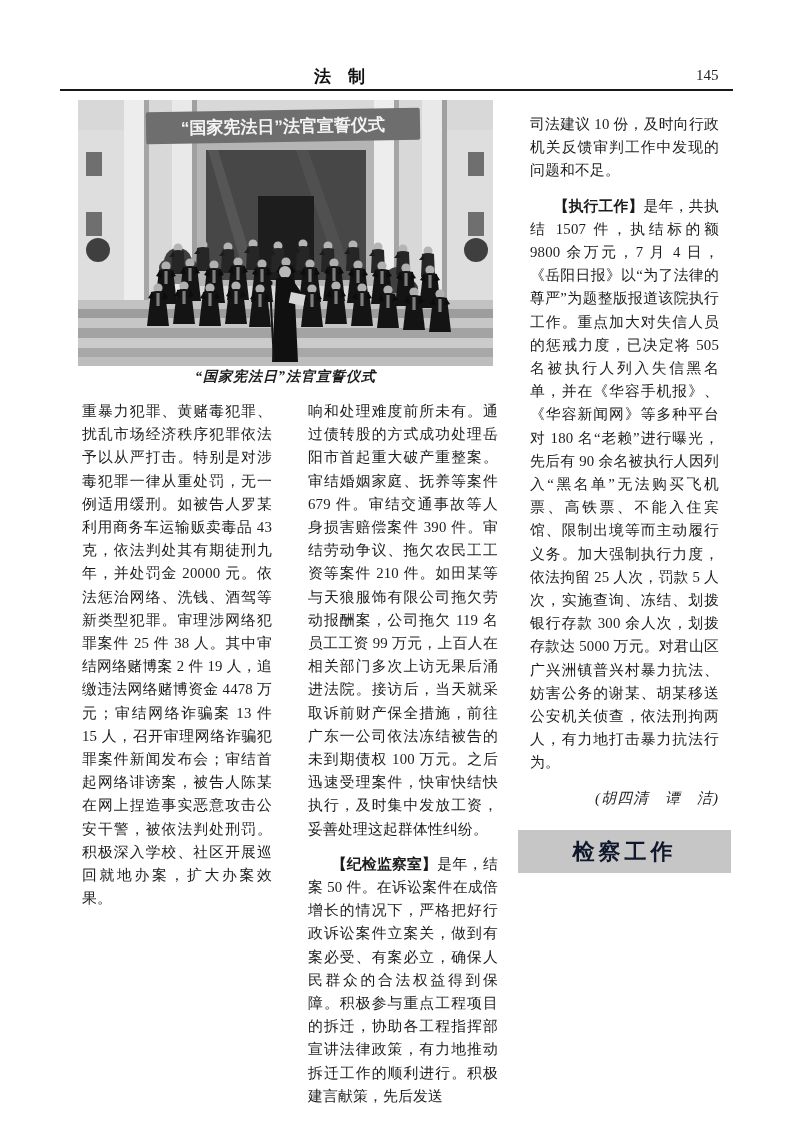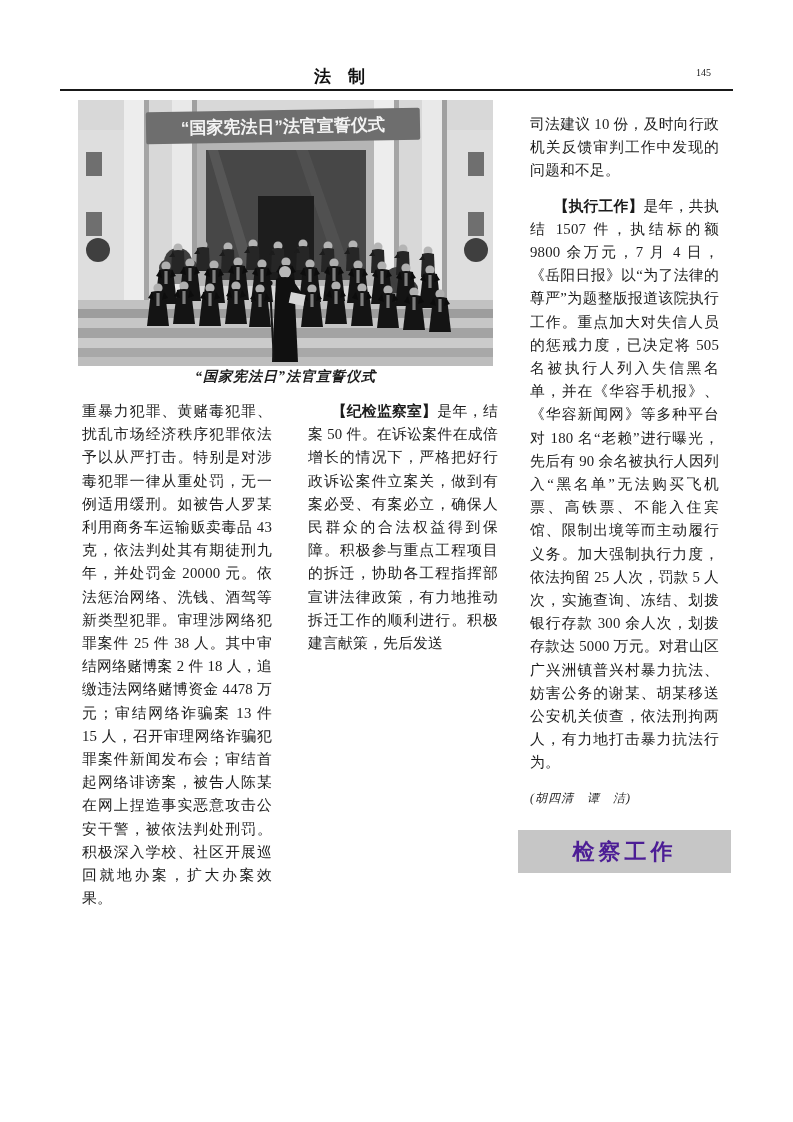--- a/index.html
+++ b/index.html
@@ -11,21 +11,21 @@
   .page{position:absolute;inset:0;background:#ffffff;overflow:hidden;}
 
   
   .header-title{
     position:absolute;top:65px;left:0;width:679px;text-align:center;
     font-family:"Liberation Sans","DejaVu Sans",sans-serif;
     font-weight:bold;font-size:17px;color:#101010;
   }
   .page-number{
     position:absolute;top:67px;left:696px;width:40px;text-align:left;
-    font-size:10px;color:#222;
+    font-size:15px;color:#222;
   }
   .header-rule{
     position:absolute;top:89px;left:60px;width:673px;height:2px;background:#191919;
   }
 
   
   .photo-frame{
     position:absolute;left:78px;top:100px;width:415px;height:266px;
     background:#cfcfcf;overflow:hidden;
   }
@@ -46,29 +46,29 @@
   #col-mid{left:296px;top:388px;height:628px;}
   #col-right{left:518px;top:101px;width:213px;height:915px;}
   .col p{margin:12px;padding:0;}
   .cont{text-indent:0;}
   .entry{text-indent:1.6em;}
   .entry-label{
     font-family:Liberation Sans, sans-serif;
     font-weight:bold;letter-spacing:0;
   }
   .byline{
-    padding-right:20px;font-style:italic;
-    font-size:12px;letter-spacing:1px;
+    text-align:right;padding-right:20px;font-style:italic;
+    font-size:15px;letter-spacing:1px;
   }
   .section-box{
     margin-top:20px;margin-bottom:17px;
     height:43px;line-height:43px;background:#c6c6c6;
     text-align:center;text-indent:0;
     font-family:"Liberation Sans","DejaVu Sans",sans-serif;
-    font-weight:bold;font-size:22px;letter-spacing:4px;color:#4c1d95;
+    font-weight:bold;font-size:22px;letter-spacing:4px;color:#0f172a;
   }
 </style>
 </head>
 <body>
 
 <div class="page">
 
   <div class="header-title">法　制</div>
   <div class="page-number">145</div>
   <div class="header-rule"></div>
@@ -188,24 +188,25 @@
         <path d="M216,182 L226,196 L221,200 L213,188 Z" fill="#101010"></path>
         <rect x="213" y="192" width="15" height="11" fill="#d6d6d6" transform="rotate(12 213 192)"></rect>
         <line x1="196" y1="262" x2="192" y2="186" stroke="#141414" stroke-width="2"></line>
         <circle cx="192" cy="183" r="2.6" fill="#141414"></circle>
       </g>
     </svg>
   </div>
   <div class="photo-caption">“国家宪法日”法官宣誓仪式</div>
 
   <div class="col" id="col-left">
-    <p class="cont">重暴力犯罪、黄赌毒犯罪、扰乱市场经济秩序犯罪依法予以从严打击。特别是对涉毒犯罪一律从重处罚，无一例适用缓刑。如被告人罗某利用商务车运输贩卖毒品 43 克，依法判处其有期徒刑九年，并处罚金 20000 元。依法惩治网络、洗钱、酒驾等新类型犯罪。审理涉网络犯罪案件 25 件 38 人。其中审结网络赌博案 2 件 18 人，追缴违法网络赌博资金 4478 万元；审结网络诈骗案 13 件 15 人，召开审理网络诈骗犯罪案件新闻发布会；审结首起网络诽谤案，被告人陈某在网上捏造事实恶意攻击公安干警，被依法判处刑罚。积极深入学校、社区开展巡回就地办案，扩大办案效果。</p>
+    <p class="cont">重暴力犯罪、黄赌毒犯罪、扰乱市场经济秩序犯罪依法予以从严打击。特别是对涉毒犯罪一律从重处罚，无一例适用缓刑。如被告人罗某利用商务车运输贩卖毒品 43 克，依法判处其有期徒刑九年，并处罚金 20000 元。依法惩治网络、洗钱、酒驾等新类型犯罪。审理涉网络犯罪案件 25 件 38 人。其中审结网络赌博案 2 件 19 人，追缴违法网络赌博资金 4478 万元；审结网络诈骗案 13 件 15 人，召开审理网络诈骗犯罪案件新闻发布会；审结首起网络诽谤案，被告人陈某在网上捏造事实恶意攻击公安干警，被依法判处刑罚。积极深入学校、社区开展巡回就地办案，扩大办案效果。</p>
   </div>
 
   <div class="col" id="col-mid">
+    <p class="cont">响和处理难度前所未有。通过债转股的方式成功处理岳阳市首起重大破产重整案。审结婚姻家庭、抚养等案件 679 件。审结交通事故等人身损害赔偿案件 390 件。审结劳动争议、拖欠农民工工资等案件 210 件。如田某等与天狼服饰有限公司拖欠劳动报酬案，公司拖欠 119 名员工工资 99 万元，上百人在相关部门多次上访无果后涌进法院。接访后，当天就采取诉前财产保全措施，前往广东一公司依法冻结被告的未到期债权 100 万元。之后迅速受理案件，快审快结快执行，及时集中发放工资，妥善处理这起群体性纠纷。</p>
     <p class="entry"><span class="entry-label">【纪检监察室】</span><span>是年，结案 50 件。在诉讼案件在成倍增长的情况下，严格把好行政诉讼案件立案关，做到有案必受、有案必立，确保人民群众的合法权益得到保障。积极参与重点工程项目的拆迁，协助各工程指挥部宣讲法律政策，有力地推动拆迁工作的顺利进行。积极建言献策，先后发送</span></p>
   </div>
 
   <div class="col" id="col-right">
     <p class="cont">司法建议 10 份，及时向行政机关反馈审判工作中发现的问题和不足。</p>
     <p class="entry"><span class="entry-label">【执行工作】</span><span>是年，共执结 1507 件，执结标的额 9800 余万元，7 月 4 日，《岳阳日报》以“为了法律的尊严”为题整版报道该院执行工作。重点加大对失信人员的惩戒力度，已决定将 505 名被执行人列入失信黑名单，并在《华容手机报》、《华容新闻网》等多种平台对 180 名“老赖”进行曝光，先后有 90 余名被执行人因列入“黑名单”无法购买飞机票、高铁票、不能入住宾馆、限制出境等而主动履行义务。加大强制执行力度，依法拘留 25 人次，罚款 5 人次，实施查询、冻结、划拨银行存款 300 余人次，划拨存款达 5000 万元。对君山区广兴洲镇普兴村暴力抗法、妨害公务的谢某、胡某移送公安机关侦查，依法刑拘两人，有力地打击暴力抗法行为。</span></p>
     <p class="byline">(胡四清　谭　洁)</p>
     <div class="section-box">检察工作</div>
   </div>
 

